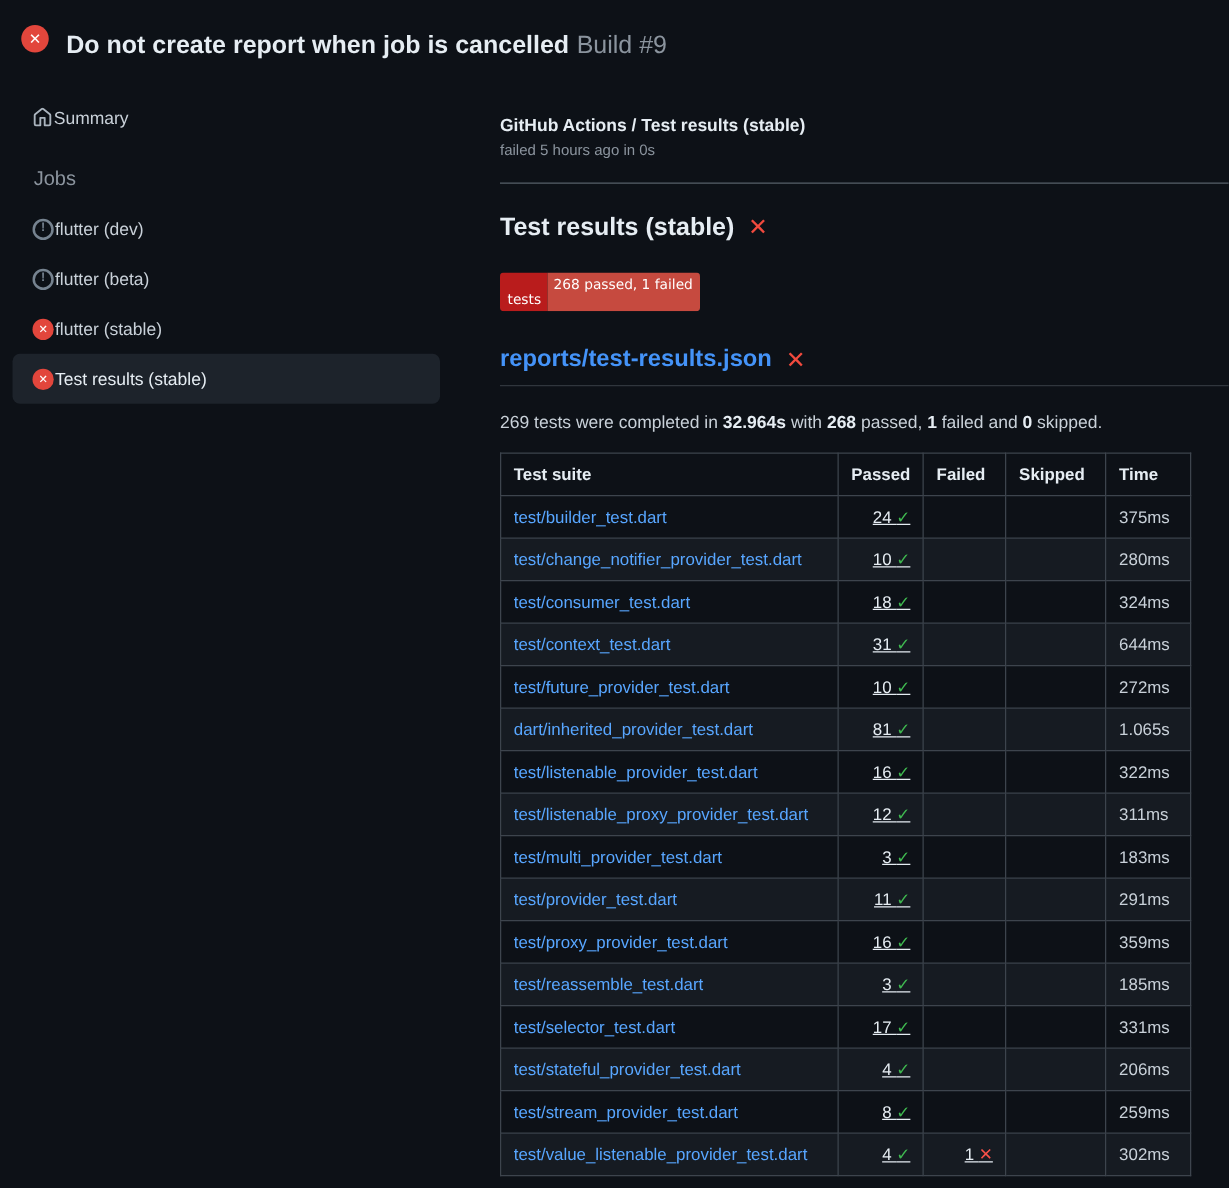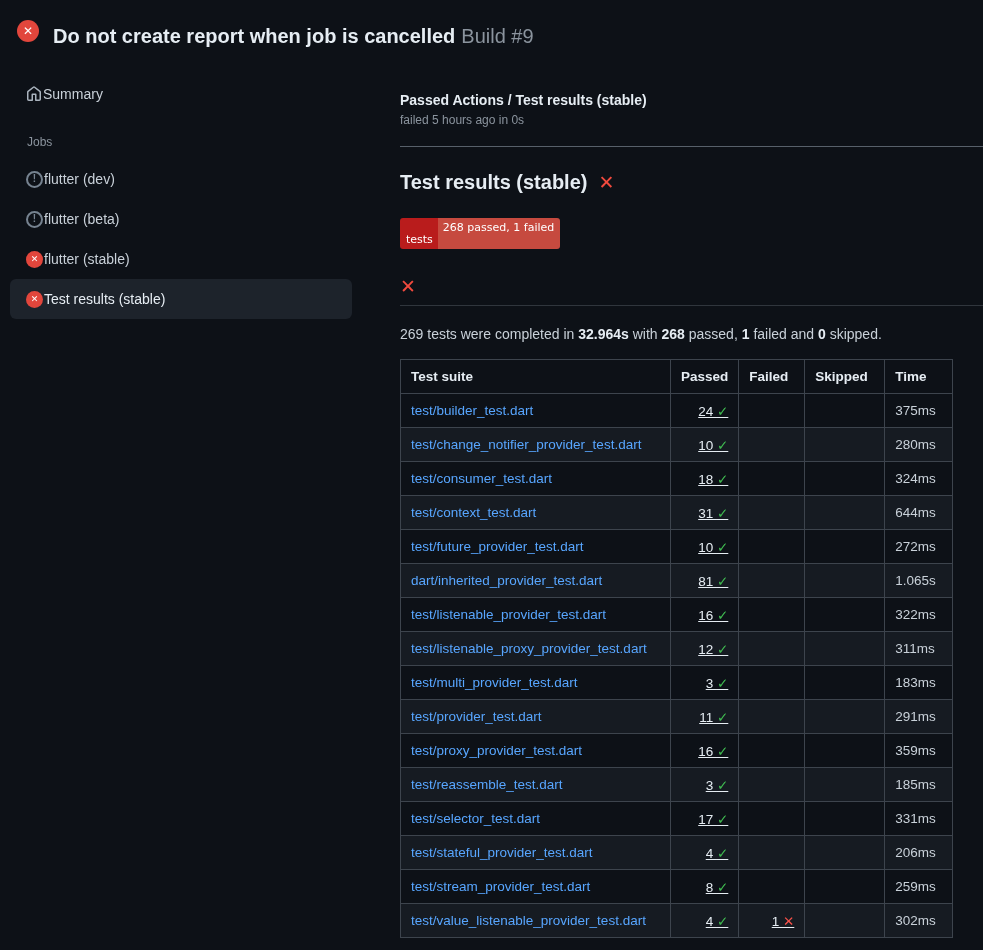--- a/index.html
+++ b/index.html
@@ -63,21 +63,21 @@
     gap: 1px;
     width: 342px;
     padding: 0 16px;
     height: 40px;
     border-radius: 6px;
     color: #c9d1d9;
     cursor: pointer;
     font-size: 14px;
   }
   .side-item.selected { background: #1d232b; color: #e6edf3; }
-  .jobs-label { color: #8b949e; font-size: 12px; margin: 21px 0 10px 17px; }
+  .jobs-label { color: #8b949e; font-size: 16px; margin: 21px 0 10px 17px; }
   .home-icon svg { display: block; }
 
   
   .crumb-block {
     border-bottom: 1px solid #57606a;
     padding-bottom: 19px;
   }
   .breadcrumb { font-weight: 700; font-size: 14px; color: #e6edf3; }
   .run-status { color: #8b949e; font-size: 12px; margin-top: 5px; }
 
@@ -182,35 +182,36 @@
         <div class="side-item job selected">
           <span class="status-circle failed sm">✕</span>
           <span>Test results (stable)</span>
         </div>
       </nav>
   </aside>
 
   <main class="content">
 
     <div class="crumb-block">
-      <div class="breadcrumb">Passed Actions / Test results (stable)</div>
+      <div class="breadcrumb">GitHub Actions / Test results (stable)</div>
       <div class="run-status">failed 5 hours ago in 0s</div>
     </div>
 
     <h2 class="section-title">
       <span>Test results (stable)</span>
       <span class="xmark">✕</span>
     </h2>
 
     <div class="badge">
       <span class="badge-label">tests</span>
       <span class="badge-value">268 passed, 1 failed</span>
     </div>
 
     <div class="report-head">
+      <a href="#">reports/test-results.json</a>
       <span class="xmark">✕</span>
     </div>
 
     <p class="summary-line"><span>269 tests were completed in </span><b>32.964s</b><span> with </span><b>268</b><span> passed, </span><b>1</b><span> failed and </span><b>0</b><span> skipped.</span></p>
 
     <table class="results">
       <thead>
         <tr>
             <th class="col-suite">Test suite</th>
             <th class="col-passed">Passed</th>

